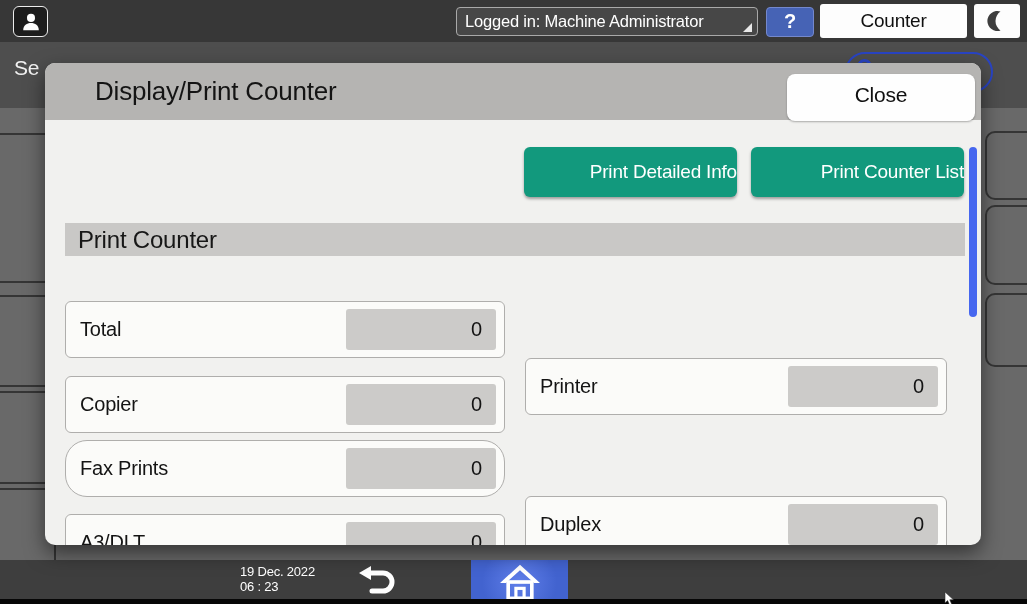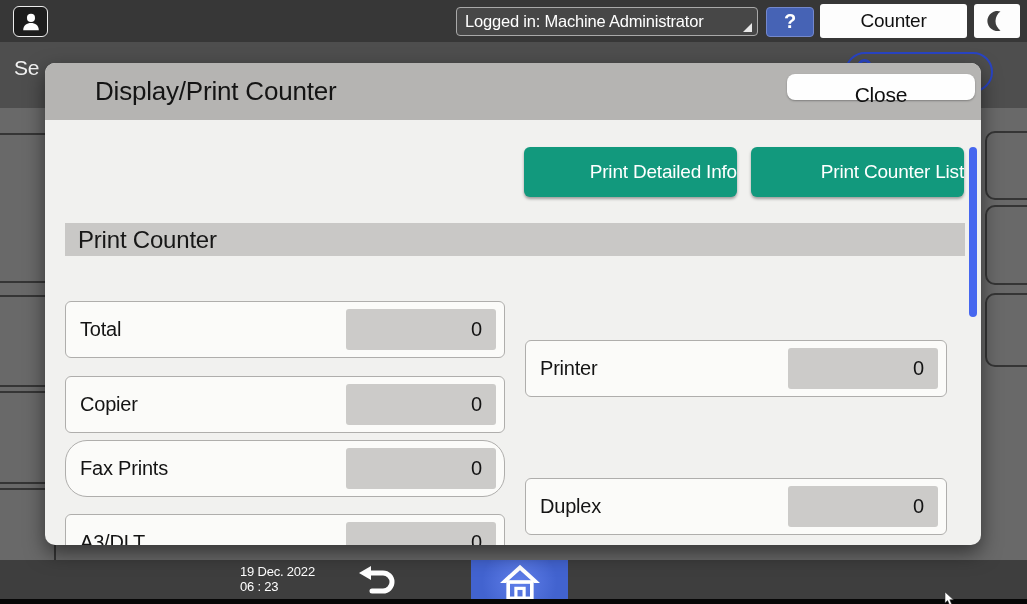--- a/index.html
+++ b/index.html
@@ -32,31 +32,31 @@
   .bottombar { position:absolute; left:0; top:560px; width:1027px; height:44px; background:#3e3e3e; z-index:3; }
   .bottom-edge { position:absolute; left:0; top:599px; width:1027px; height:5px; background:#060606; z-index:7; }
   .datetime { position:absolute; left:240px; top:4px; color:#fff; font-size:13px; line-height:15px; white-space:pre; }
   .back-btn { position:absolute; left:352px; top:3px; width:52px; height:38px; display:flex; align-items:center; justify-content:center; }
   .home-btn { position:absolute; left:471px; top:0; width:97px; height:44px; background:radial-gradient(circle at 50% 50%, #5f7ee9 0%, #4263cf 70%); display:flex; align-items:center; justify-content:center; }
 
   
   .dialog { position:absolute; left:45px; top:63px; width:936px; height:482px; background:#f1f1ef; border-radius:10px; box-shadow:0 8px 20px rgba(0,0,0,0.5); z-index:10; overflow:hidden; }
   .dialog-header { position:absolute; left:0; top:0; width:936px; height:57px; background:#b5b4b2; }
   .dialog-title { position:absolute; left:18px; top:0; height:57px; line-height:57px; color:#141414; font-size:26px;margin-left:32px; }
-  .close-btn { position:absolute; left:742px; top:11px; width:188px; height:26px; background:#fefefe; border-radius:8px; color:#101010; font-size:21px; text-align:center; line-height:42px; box-shadow:0 1px 2px rgba(0,0,0,0.3); }
+  .close-btn { position:absolute; left:742px; top:11px; width:188px; height:47px; background:#fefefe; border-radius:8px; color:#101010; font-size:21px; text-align:center; line-height:42px; box-shadow:0 1px 2px rgba(0,0,0,0.3); }
 
   .green-btn { position:absolute; top:84px; width:213px; height:50px; background:#12997d; border-radius:6px; color:#fff; font-size:19px; text-align:right; line-height:50px; box-shadow:0 2px 3px rgba(0,0,0,0.35); }
   .gb1 { left:479px; } .gb2 { left:706px; }
   .scroll-thumb { position:absolute; left:924px; top:84px; width:8px; height:170px; background:#4667ef; border-radius:4px; }
 
   .section-bar { position:absolute; left:20px; top:160px; width:900px; height:33px; background:#c9c8c6; color:#171717; font-size:24px; line-height:33px; padding-left:13px; }
 
   .crow { position:absolute; height:57px; background:#fbfbf9; border:1.5px solid #afaeac; border-radius:6px; }
   .crow.left  { left:20px;  width:440px;margin-top:36px; }
-  .crow.right { left:480px; width:422px; }
+  .crow.right { left:480px; width:422px;margin-top:18px; }
   .crow-label { position:absolute; left:14px; top:0; height:54px; line-height:54px; color:#141414; font-size:20px; }
   .crow-value { position:absolute; right:8px; top:6.5px; width:150px; height:41px; background:#cccbc9; border-radius:3px; color:#141414; font-size:20px; line-height:41px; text-align:right; padding-right:14px; }
   .r1 { top:202px; } .r2 { top:277px; } .r3 { top:341px;border-radius:22px; } .r4 { top:415px; }
 
   .cursor { position:absolute; left:944px; top:591px; z-index:50; }
 </style>
 </head>
 <body>
 
 <div id="screen">

